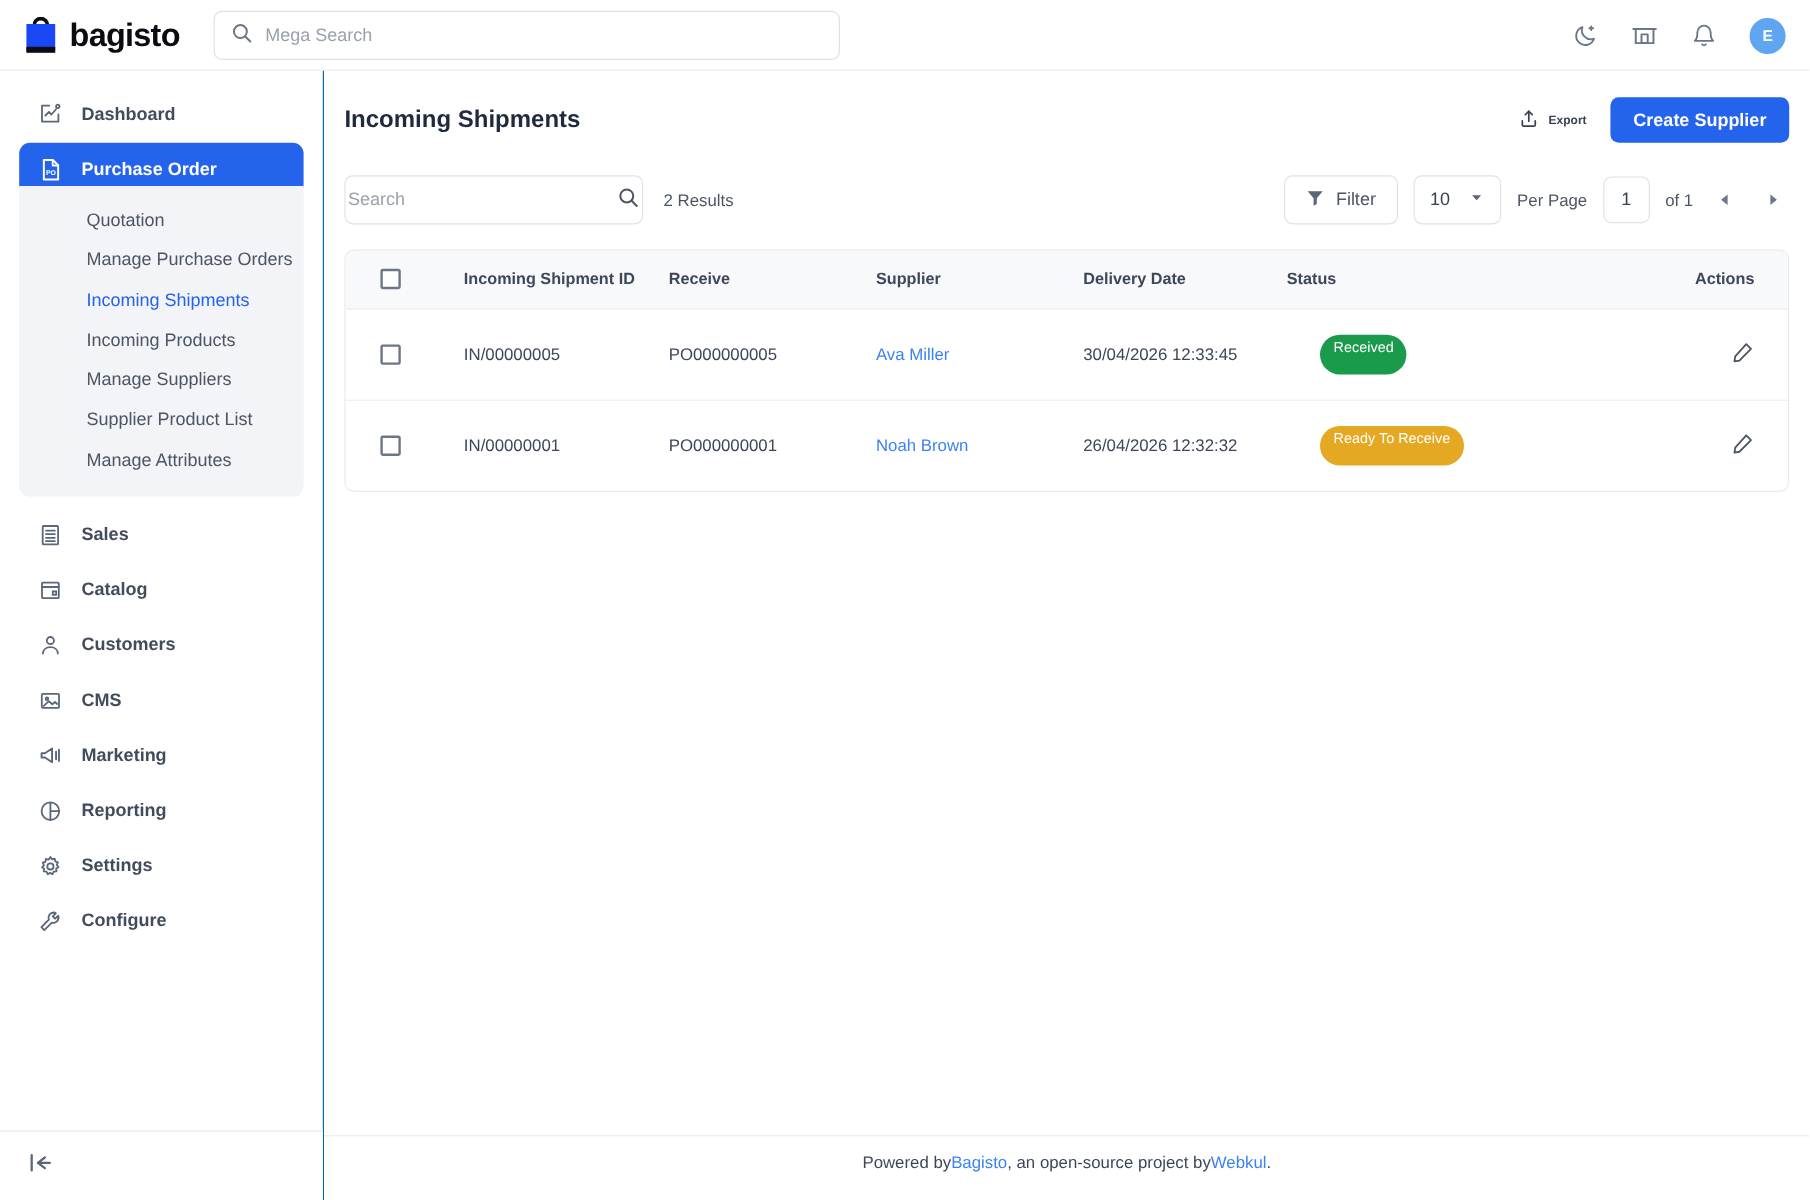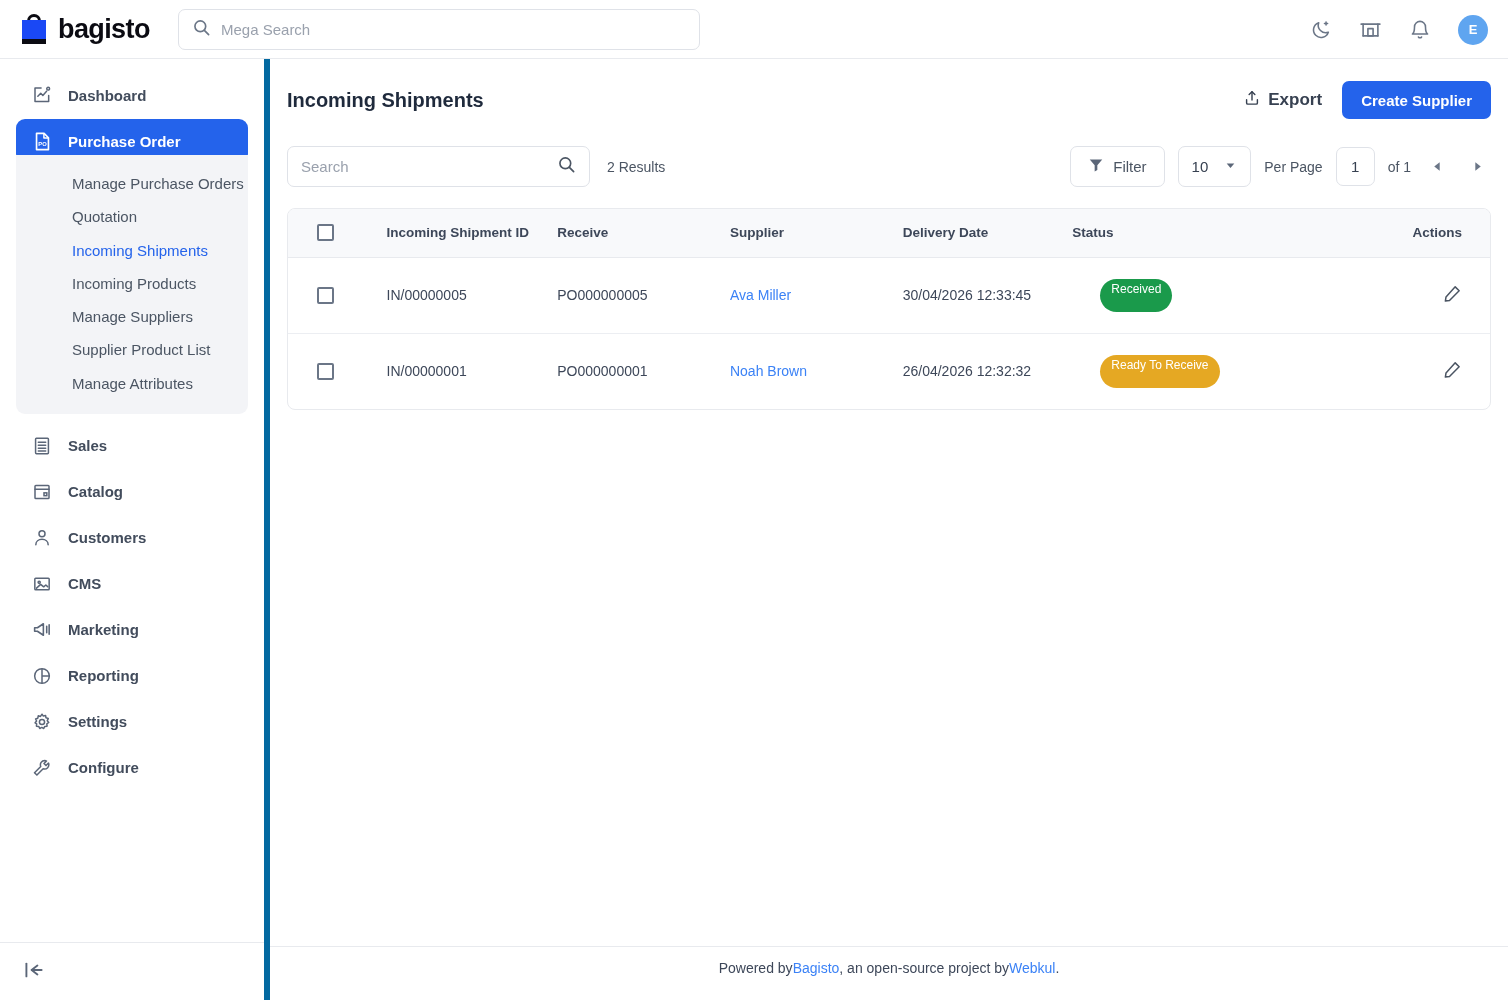--- a/index.html
+++ b/index.html
@@ -47,21 +47,21 @@
     width: 30px; height: 30px; border-radius: 50%;
     background: #5fa5f0; color: #fff;
     font-size: 13px; font-weight: 600;
     display: flex; align-items: center; justify-content: center;
     cursor: pointer;
   }
 
   
   .sidebar {
     position: absolute; top: 59px; left: 0; width: 270px; bottom: 0;
-    background: #fff; border-right: 6px solid #0369a1;
+    background: #fff; border-right: 1px solid #0369a1;
     padding-top: 12px;
     overflow: hidden;
   }
   .nav-item {
     display: flex; align-items: center; gap: 14px;
     height: 44px; margin: 2px 16px; padding: 0 16px;
     border-radius: 9px;
     font-size: 15px; font-weight: 600; color: #424c5c;
     cursor: pointer;
   }
@@ -90,39 +90,39 @@
   .main { position: absolute; top: 59px; left: 270px; right: 0; bottom: 0; background: #fff; overflow: hidden; }
 
   .page-head {
     display: flex; align-items: center; justify-content: space-between;
     padding: 22px 17px 0 17px;
   }
   .page-title { font-size: 20px; font-weight: 700; color: #1f2a3c; padding-left: 0; }
   .head-actions { display: flex; align-items: center; gap: 20px; }
   .export-btn {
     display: flex; align-items: center; gap: 7px;
-    font-size: 17px; font-weight: 600; color: #374151; cursor: pointer;
+    font-size: 10px; font-weight: 600; color: #374151; cursor: pointer;
   }
   .create-btn {
     background: #2463eb; color: #fff;
     font-size: 15px; font-weight: 700;
     border: none; border-radius: 7px;
     padding: 0 19px; height: 38px;
     font-family: inherit; cursor: pointer;
   }
 
   .toolbar {
     display: flex; align-items: center; justify-content: space-between;
     margin: 27px 17px 0 17px;
   }
   .toolbar-left { display: flex; align-items: center; gap: 17px; }
   .grid-search {
-    width: 303px; height: 41px;
+    width: 249px; height: 41px;
     border: 1px solid #dfe2e8; border-radius: 7px;
-    display: flex; align-items: center; padding: 0 13px;
+    display: flex; align-items: center; padding: 0 2px;
     background: #fff;
   }
   .grid-search input {
     border: none; outline: none; background: transparent; flex: 1;
     font-family: inherit; font-size: 15px; color: #4b5563;
   }
   .grid-search input::placeholder { color: #9aa1ad; }
   .results-count { font-size: 14px; color: #4b5563; }
 
   .toolbar-right { display: flex; align-items: center; gap: 13px; }
@@ -258,22 +258,22 @@
       <svg width="21" height="21" viewBox="0 0 24 24" fill="none">
         <path d="M5.2 2.7h8.6l5 5v13.6H5.2z" stroke="#fff" stroke-width="1.9" stroke-linejoin="round"></path>
         <path d="M13.6 2.9v5h5" stroke="#fff" stroke-width="1.7" stroke-linejoin="round"></path>
         <text x="12" y="17.4" font-family="Liberation Sans, sans-serif" font-size="6.6" font-weight="700" fill="#fff" text-anchor="middle">PO</text>
       </svg>
     </span>
     <span>Purchase Order</span>
   </div>
 
   <div class="submenu">
+    <div class="submenu-item">Quotation</div>
     <div class="submenu-item">Manage Purchase Orders</div>
-    <div class="submenu-item">Quotation</div>
     <div class="submenu-item sub-active">Incoming Shipments</div>
     <div class="submenu-item">Incoming Products</div>
     <div class="submenu-item">Manage Suppliers</div>
     <div class="submenu-item">Supplier Product List</div>
     <div class="submenu-item">Manage Attributes</div>
   </div>
 
   <div class="nav-item">
     <span class="nic">
       <svg width="20" height="20" viewBox="0 0 24 24" fill="none" stroke="currentColor" stroke-width="1.8" stroke-linecap="round">

